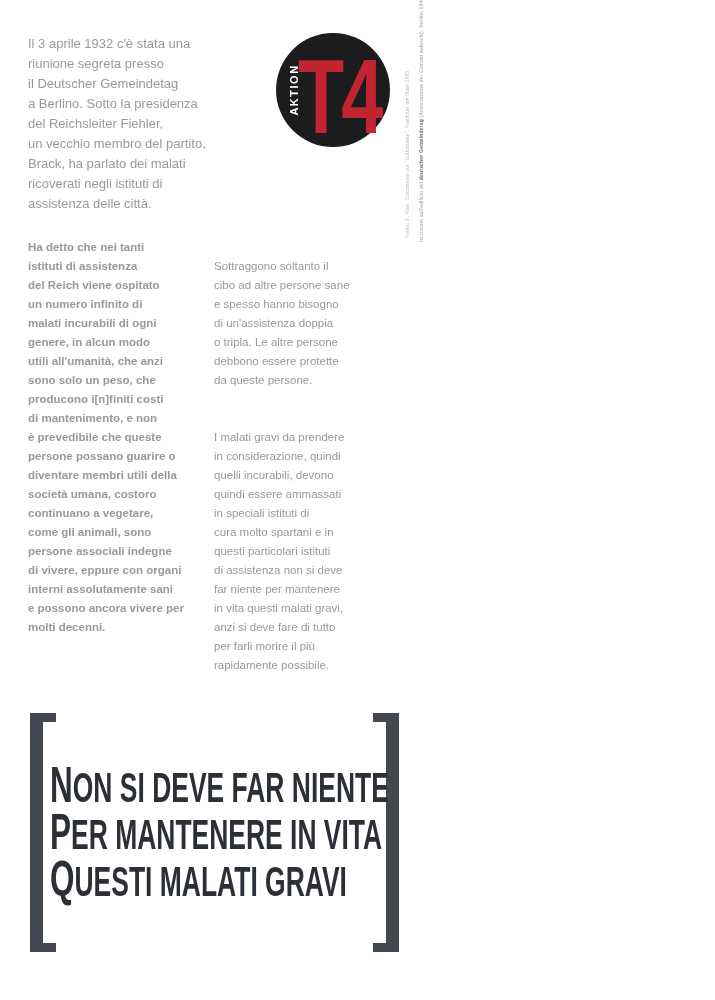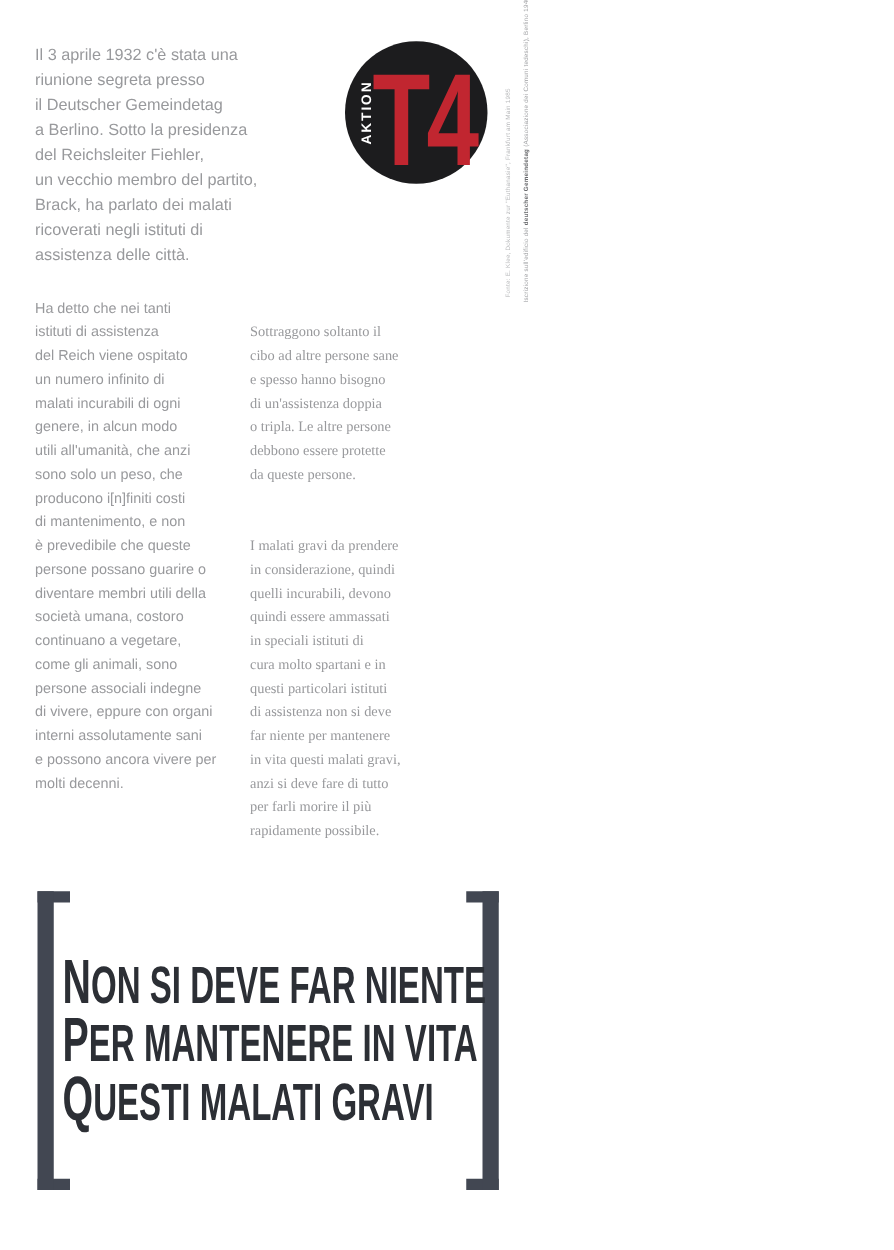--- a/index.html
+++ b/index.html
@@ -33,22 +33,22 @@
     font-size:5px;line-height:9px;letter-spacing:.2px;white-space:nowrap;
   }
   .credit-outer{left:403px;top:238px;width:190px;color:#b8b9bb;}
   .credit-inner{left:417px;top:242px;width:226px;color:#9fa0a3;}
   .credit-inner b{color:#6a6b6e;font-weight:bold;}
   
   .col{
     position:absolute;top:238px;width:178px;
     font-size:11.5px;line-height:19px;color:#98999c;white-space:pre-line;
   }
-  .col1{left:28px;}
-  .col2{left:200px;font-family:Liberation Serif, serif;}
+  .col1{left:28px;font-weight:bold;}
+  .col2{left:214px;}
   .col p{margin:0 0 19px 0;white-space:pre-line;}
   
   .bracket{position:absolute;top:713px;width:26px;height:239px;box-sizing:border-box;}
   .bracket-left{
     left:30px;
     border-left:13px solid #424752;border-top:9px solid #424752;border-bottom:9px solid #424752;
   }
   .bracket-right{
     left:373px;
     border-right:13px solid #424752;border-top:9px solid #424752;border-bottom:9px solid #424752;

